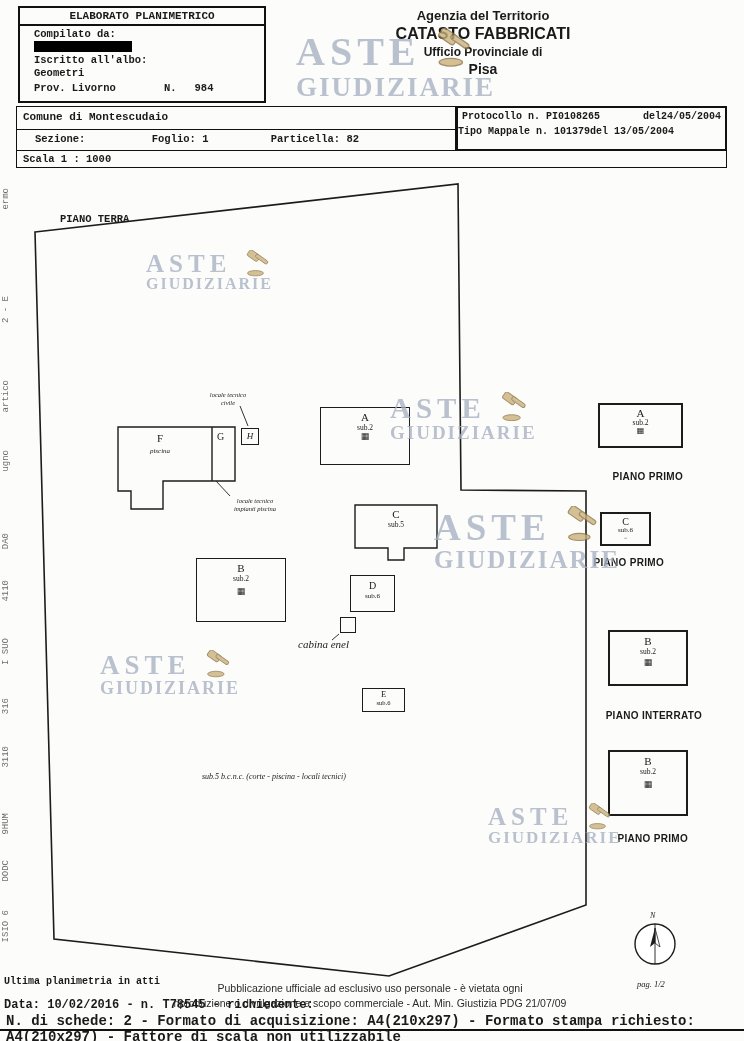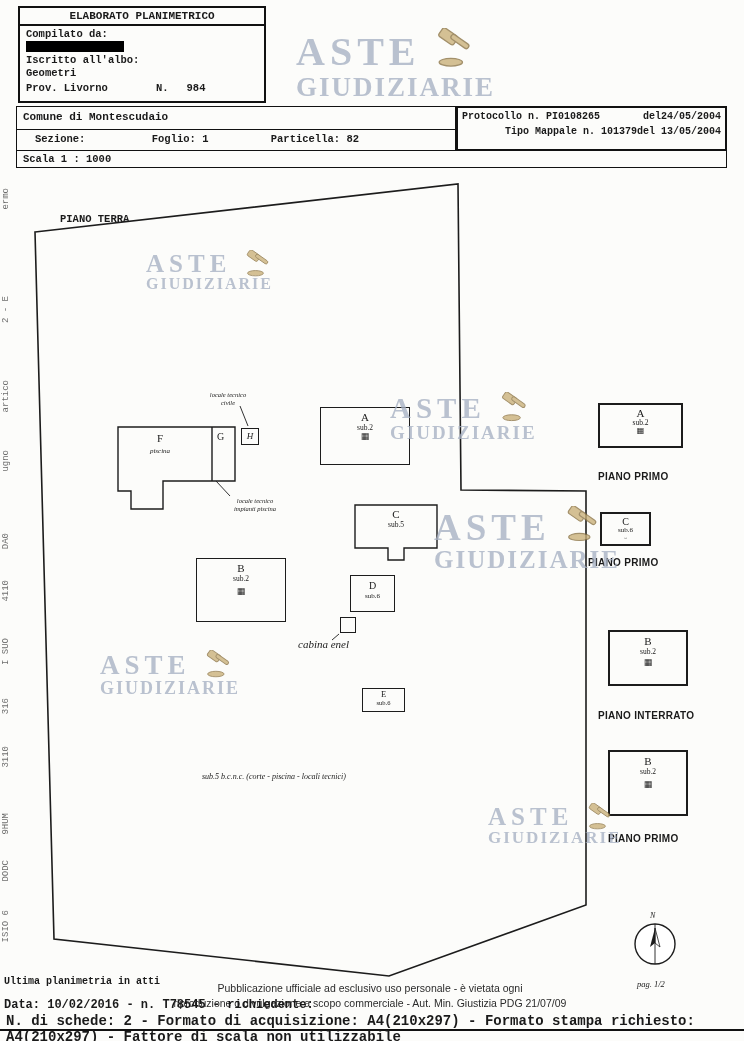--- a/index.html
+++ b/index.html
@@ -12,21 +12,21 @@
   .it{font-style:italic}
   .pre{white-space:pre-line}
   .ctr{text-align:center}
 
   .bldg{position:absolute;box-sizing:border-box;border:1.6px solid #1c1c1c;display:flex;flex-direction:column;align-items:center;padding-top:3px;font-family:"Liberation Serif","DejaVu Serif",serif;line-height:1.15;z-index:12}
   .bldg2{border-width:2px}
   .lt{font-size:11px}
   .sb{font-size:7.5px}
   .sym{font-size:9px;line-height:9px}
 
-  .floor{position:absolute;font-family:"Liberation Sans","DejaVu Sans",sans-serif;font-weight:bold;font-size:10px;text-align:left;letter-spacing:.3px;z-index:14}
+  .floor{position:absolute;font-family:"Liberation Sans","DejaVu Sans",sans-serif;font-weight:bold;font-size:10px;text-align:right;letter-spacing:.3px;z-index:14}
 
   .wm{position:absolute;z-index:20;opacity:.78;pointer-events:none;font-family:"Liberation Serif","DejaVu Serif",serif;font-weight:bold;color:#a7b1c3}
   .wm .row{display:flex;align-items:flex-start;gap:13px}
   .wm .aste{letter-spacing:5px}
   .wm .giud{display:block;letter-spacing:2px;margin-top:-3px}
 
   .frag{position:absolute;left:1px;writing-mode:vertical-rl;transform:rotate(180deg);font-family:"Liberation Mono","DejaVu Sans Mono",monospace;font-size:9px;color:#4a4a4a;opacity:.8;z-index:8}
 
   .lbl{position:absolute;z-index:14}
   .ftr{position:absolute;z-index:25}
@@ -67,48 +67,54 @@
   <div class="frag" style="top:580px">4110</div>
   <div class="frag" style="top:638px">I SUO</div>
   <div class="frag" style="top:698px">316</div>
   <div class="frag" style="top:746px">3110</div>
   <div class="frag" style="top:813px">9HUM</div>
   <div class="frag" style="top:860px">DODC</div>
   <div class="frag" style="top:910px">ISIO 6</div>
 
   <div class="abs" style="left:18px;top:6px;width:248px;height:97px;border:2px solid #111;box-sizing:border-box;z-index:15">
     <div class="mono b ctr" style="font-size:11px;border-bottom:2px solid #111;padding:2px 0">ELABORATO PLANIMETRICO</div>
-    <div style="padding:2px 6px">
+    <div style="padding:2px 14px">
       <div class="mono b" style="font-size:10.5px">Compilato da:</div>
       <div style="width:98px;height:11px;background:#000;margin:1px 0 2px 0"></div>
       <div class="mono b" style="font-size:10.5px">Iscritto all'albo:</div>
       <div class="mono b" style="font-size:10.5px;margin-top:1px">Geometri</div>
       <div style="display:flex;margin-top:3px;font-size:10.5px">
         <span class="mono b">Prov. Livorno</span>
         <span class="mono b" style="margin-left:48px">N.</span>
         <span class="mono b" style="margin-left:18px">984</span>
       </div>
     </div>
   </div>
 
+  <div class="abs ctr sans" style="left:358px;top:8px;width:250px;z-index:15">
+    <div class="b" style="font-size:13px">Agenzia del Territorio</div>
+    <div class="b" style="font-size:16px;margin-top:2px">CATASTO FABBRICATI</div>
+    <div class="b" style="font-size:12px;margin-top:2px">Ufficio Provinciale di</div>
+    <div class="b" style="font-size:14px;margin-top:2px">Pisa</div>
+  </div>
 
   <div class="abs mono b" style="left:16px;top:106px;width:440px;height:24px;border:1.5px solid #111;box-sizing:border-box;z-index:15;font-size:11px;padding:4px 0 0 6px">
     <span>Comune di Montescudaio</span>
   </div>
   <div class="abs mono b" style="left:16px;top:129.5px;width:440px;height:21px;border:1.5px solid #111;border-top:none;box-sizing:border-box;z-index:15;font-size:10.5px;padding:3px 0 0 18px">
     <span>Sezione:</span>
     <span style="margin-left:60px">Foglio: 1</span>
     <span style="margin-left:56px">Particella: 82</span>
   </div>
   <div class="abs mono b" style="left:456px;top:106px;width:271px;height:44.5px;border:2px solid #111;box-sizing:border-box;z-index:15;font-size:10px">
     <div style="display:flex;justify-content:space-between;padding:3px 4px 0 4px">
       <span>Protocollo n. PI0108265</span>
       <span>del24/05/2004</span>
     </div>
-    <div style="display:flex;justify-content:flex-end;padding:4px 4px 0 0">
+    <div style="display:flex;justify-content:flex-start;padding:4px 4px 0 0">
       <span>Tipo Mappale n. 101379</span>
       <span>del 13/05/2004</span>
     </div>
   </div>
   <div class="abs mono b" style="left:16px;top:150px;width:711px;height:18px;border:1.5px solid #111;box-sizing:border-box;z-index:15;font-size:10.5px;display:flex;justify-content:space-between;padding:2px 8px 0 6px">
     <span>Scala 1 : 1000</span>
   </div>
 
   <div class="lbl mono b" style="left:60px;top:213px;font-size:10.5px">PIANO TERRA</div>
 

